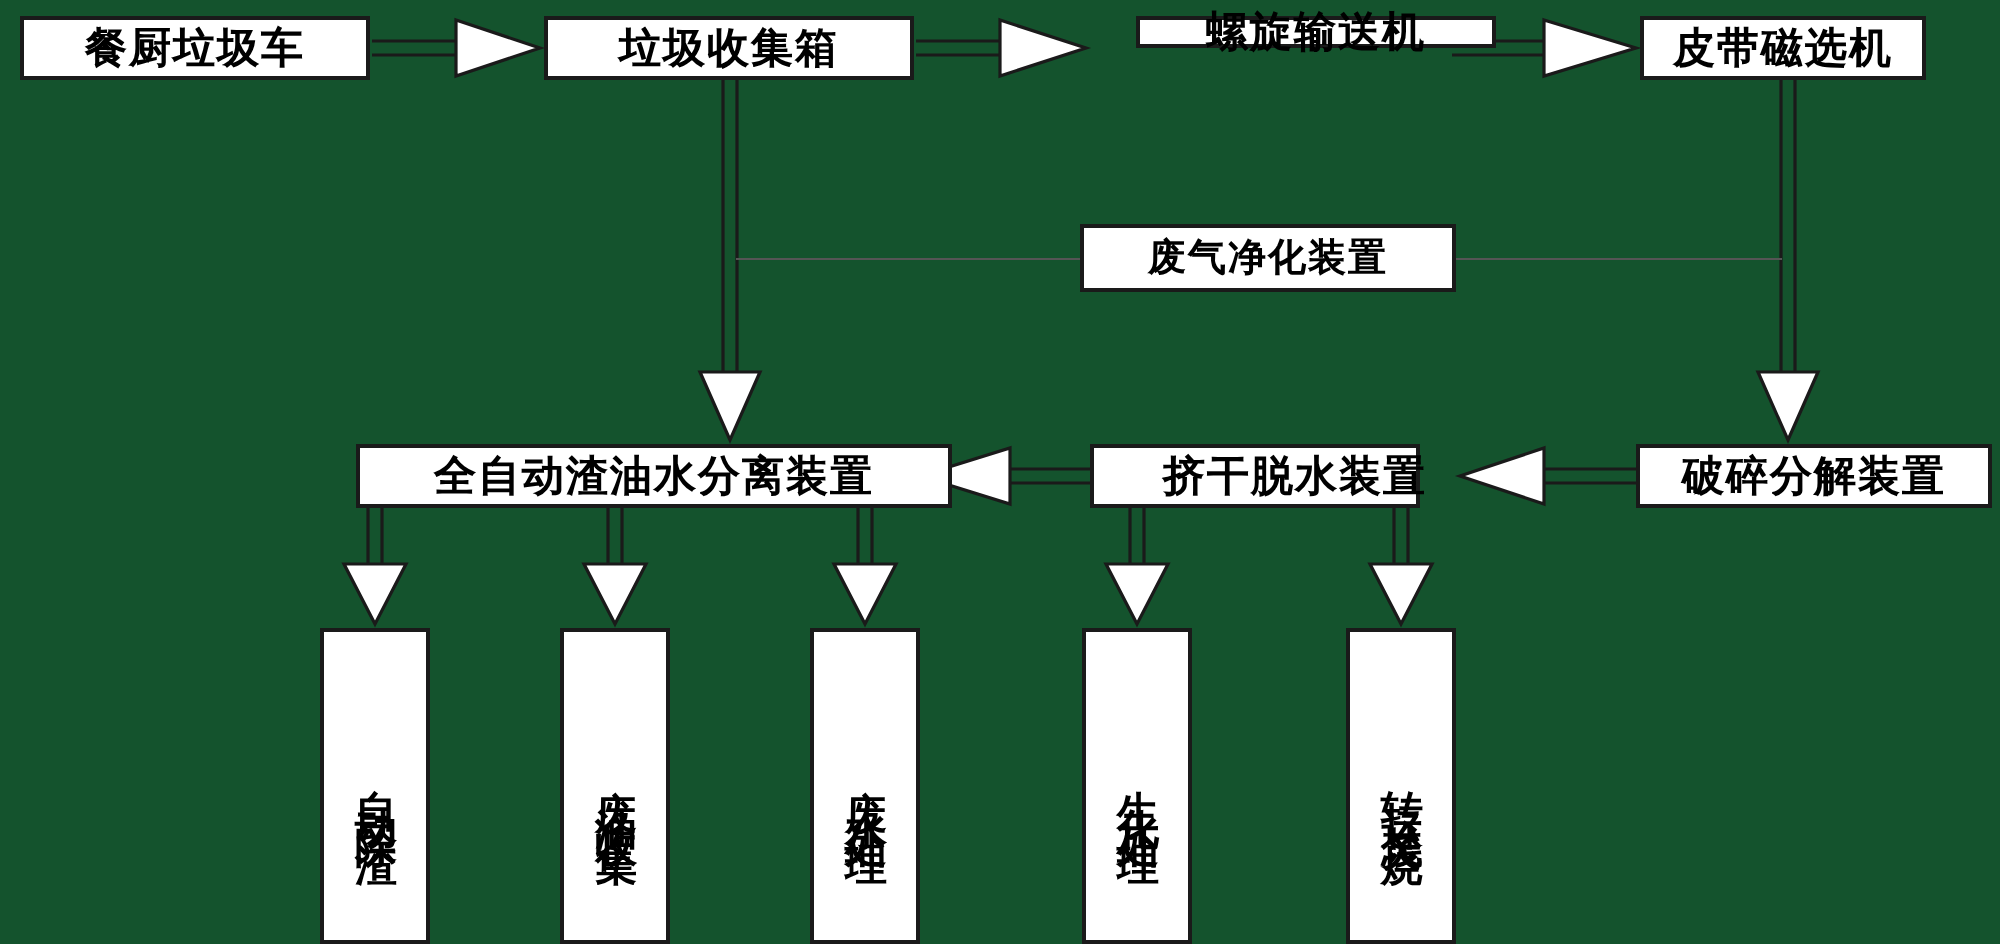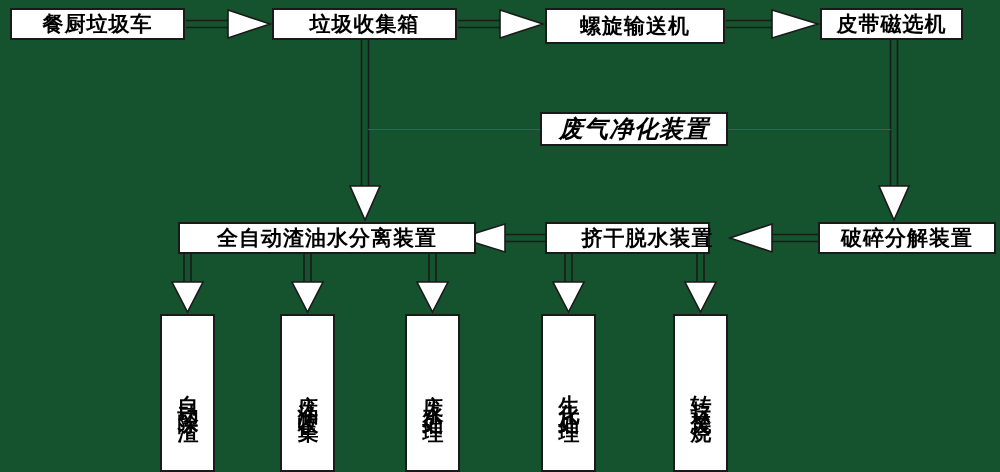--- a/index.html
+++ b/index.html
@@ -36,22 +36,21 @@
     font-family: "DejaVu Sans", "Liberation Sans", sans-serif;
     font-weight: 700;
     letter-spacing: 1px;
     line-height: 1.0;
     z-index: 5;
   }
   .node.h {
     font-size: 21px;
   }
   .node.small-h {
-    font-size: 24px;
-    font-style: italic;
+    font-size: 19px;
   }
   .node.v {
     font-size: 21px;
     writing-mode: vertical-rl;
     text-orientation: upright;
     letter-spacing: 9px;
     padding-top: 6px;
   }
   .node .label {
     display: block;
@@ -147,21 +146,21 @@
   </svg>
 
   <div class="node h" style="left:10px; top:8px; width:175px; height:32px;">
     <span class="label">餐厨垃圾车</span>
   </div>
 
   <div class="node h" style="left:272px; top:8px; width:185px; height:32px;">
     <span class="label">垃圾收集箱</span>
   </div>
 
-  <div class="node h" style="left:545px; top:8px; width:180px; height:36px;">
+  <div class="node h" style="left:568px; top:8px; width:180px; height:16px;">
     <span class="label">螺旋输送机</span>
   </div>
 
   <div class="node h" style="left:820px; top:8px; width:143px; height:32px;">
     <span class="label">皮带磁选机</span>
   </div>
 
   <div class="node small-h" style="left:540px; top:112px; width:188px; height:34px;">
     <span class="label">废气净化装置</span>
   </div>

